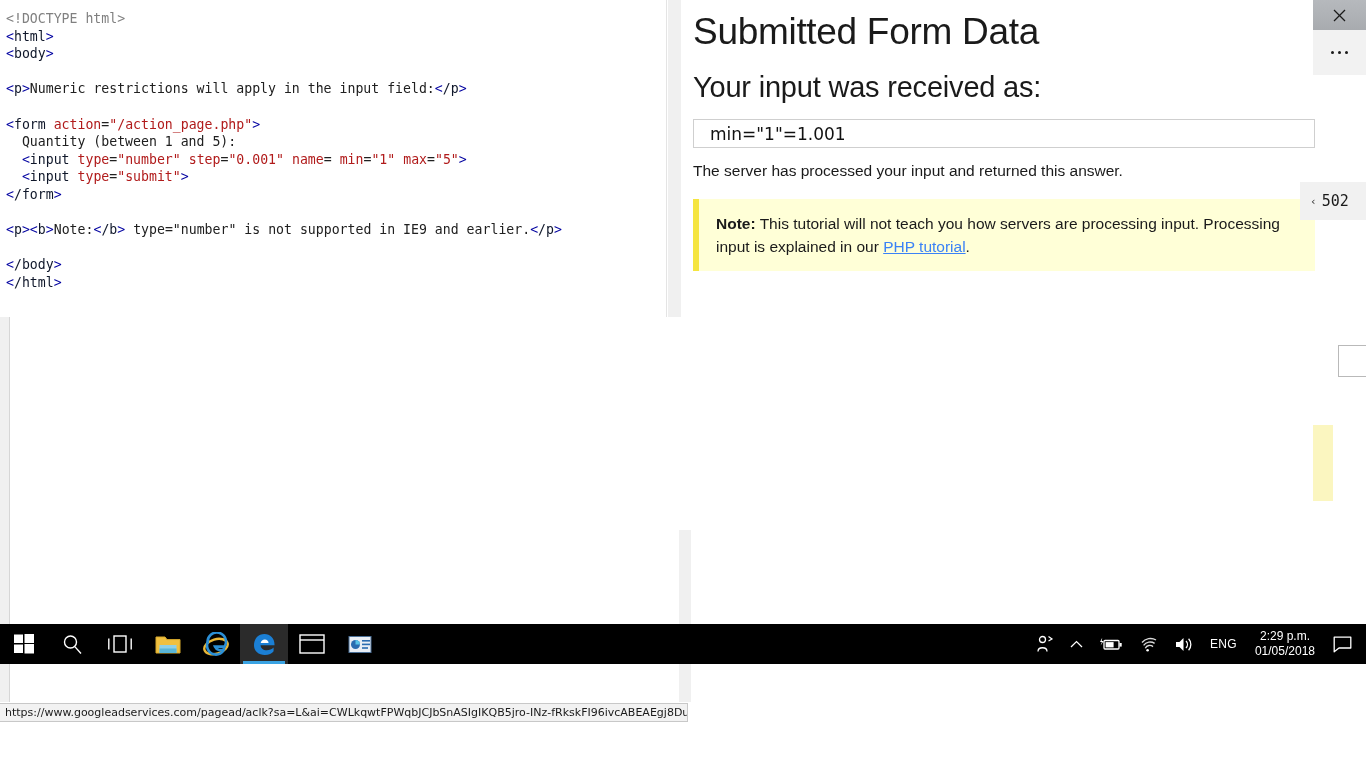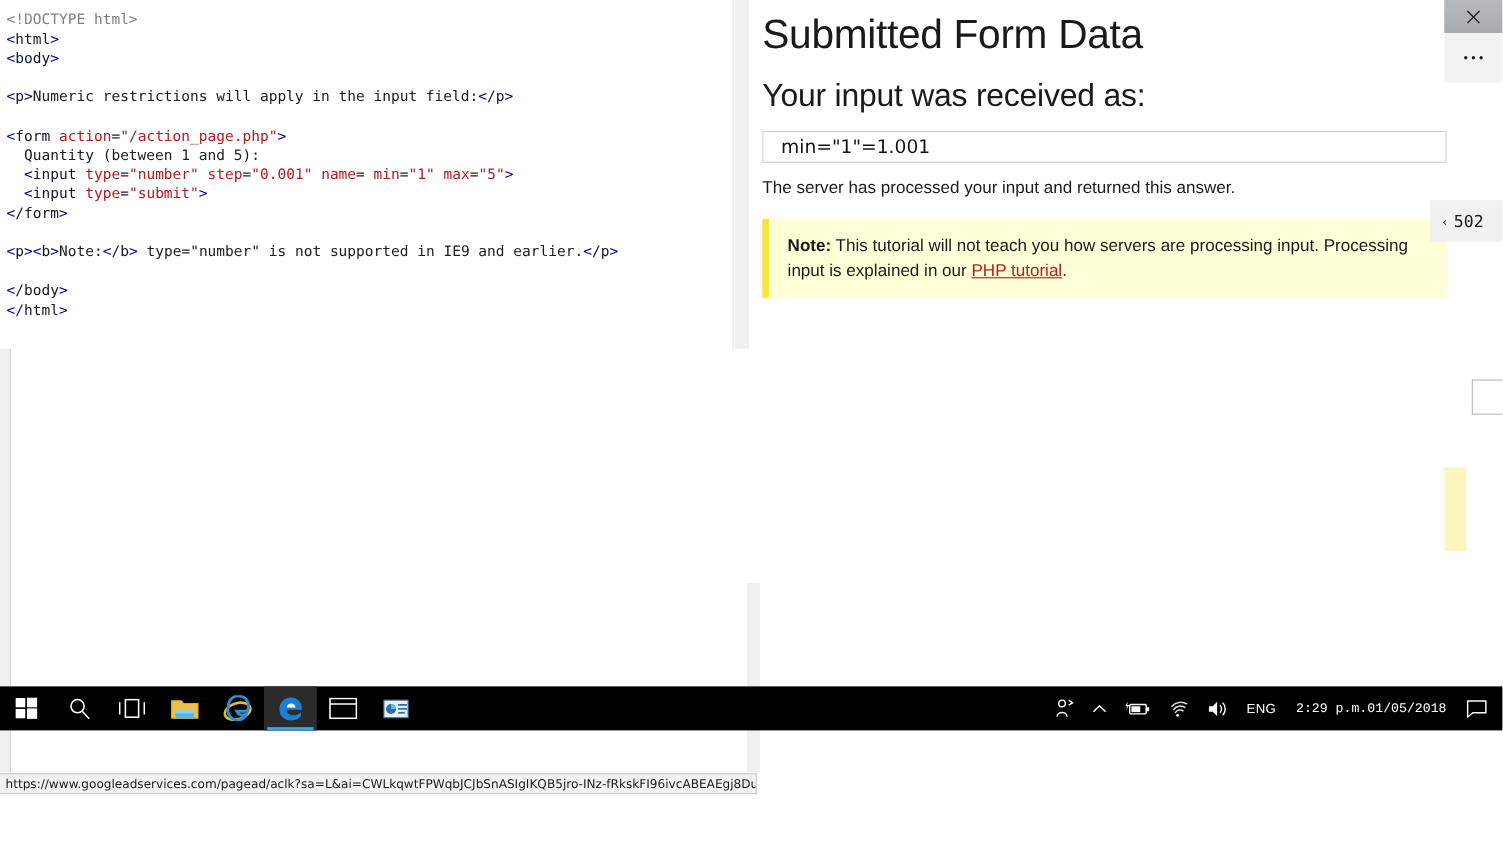--- a/index.html
+++ b/index.html
@@ -108,21 +108,21 @@
     margin-top: 18px;
     width: 622px;
     background: #ffffd7;
     border-left: 6px solid #f5e53f;
     padding: 13px 14px 13px 17px;
     font-size: 15.5px;
     line-height: 23px;
     color: #1a1a1a;
   }
   #note-box b { font-weight: 700; }
-  #note-box a { color: #b91c1c; }
+  #note-box a { color: #3b82f6; }
 
   
   #close-btn {
     position: absolute;
     right: 0; top: 0;
     width: 53px; height: 30px;
     background: linear-gradient(180deg, #b6b9bd 0%, #a8abaf 100%);
     display: flex; align-items: center; justify-content: center;
     color: #1a1a1a;
     font-size: 15px;
@@ -245,28 +245,27 @@
     font-size: 12px;
     padding-right: 6px;
   }
   .tray-item {
     display: flex; align-items: center; 
     height: 40px;
     padding: 0 8px;
     color: #ffffff;
   }
   #clock {
-    display: flex; 
+    display: flex; flex-direction: column;
     align-items: center; justify-content: center;
     height: 40px;
     padding: 0 10px;
     line-height: 15px;
     font-size: 12px;
     color: #ffffff;
-    font-family: Liberation Mono, monospace;
   }
   #lang { font-size: 12px; letter-spacing: 0.3px; }
 </style>
 </head>
 <body>
 
 <div id="screen">
 
   <div id="code-pane">
     <div id="code-lines">

